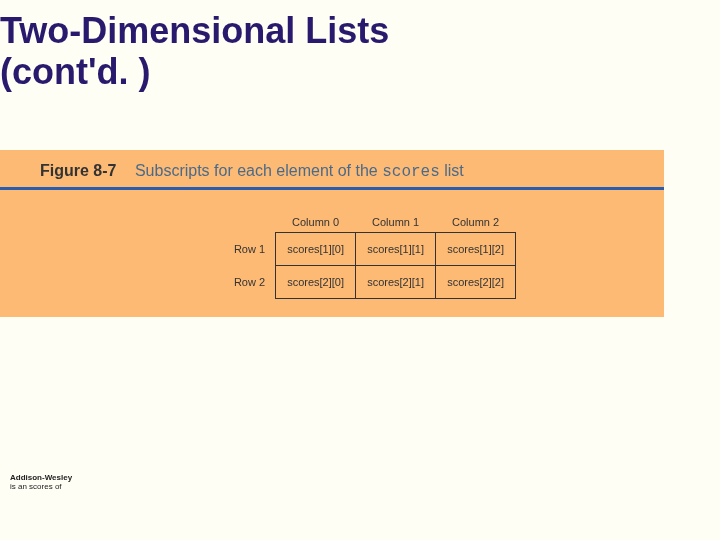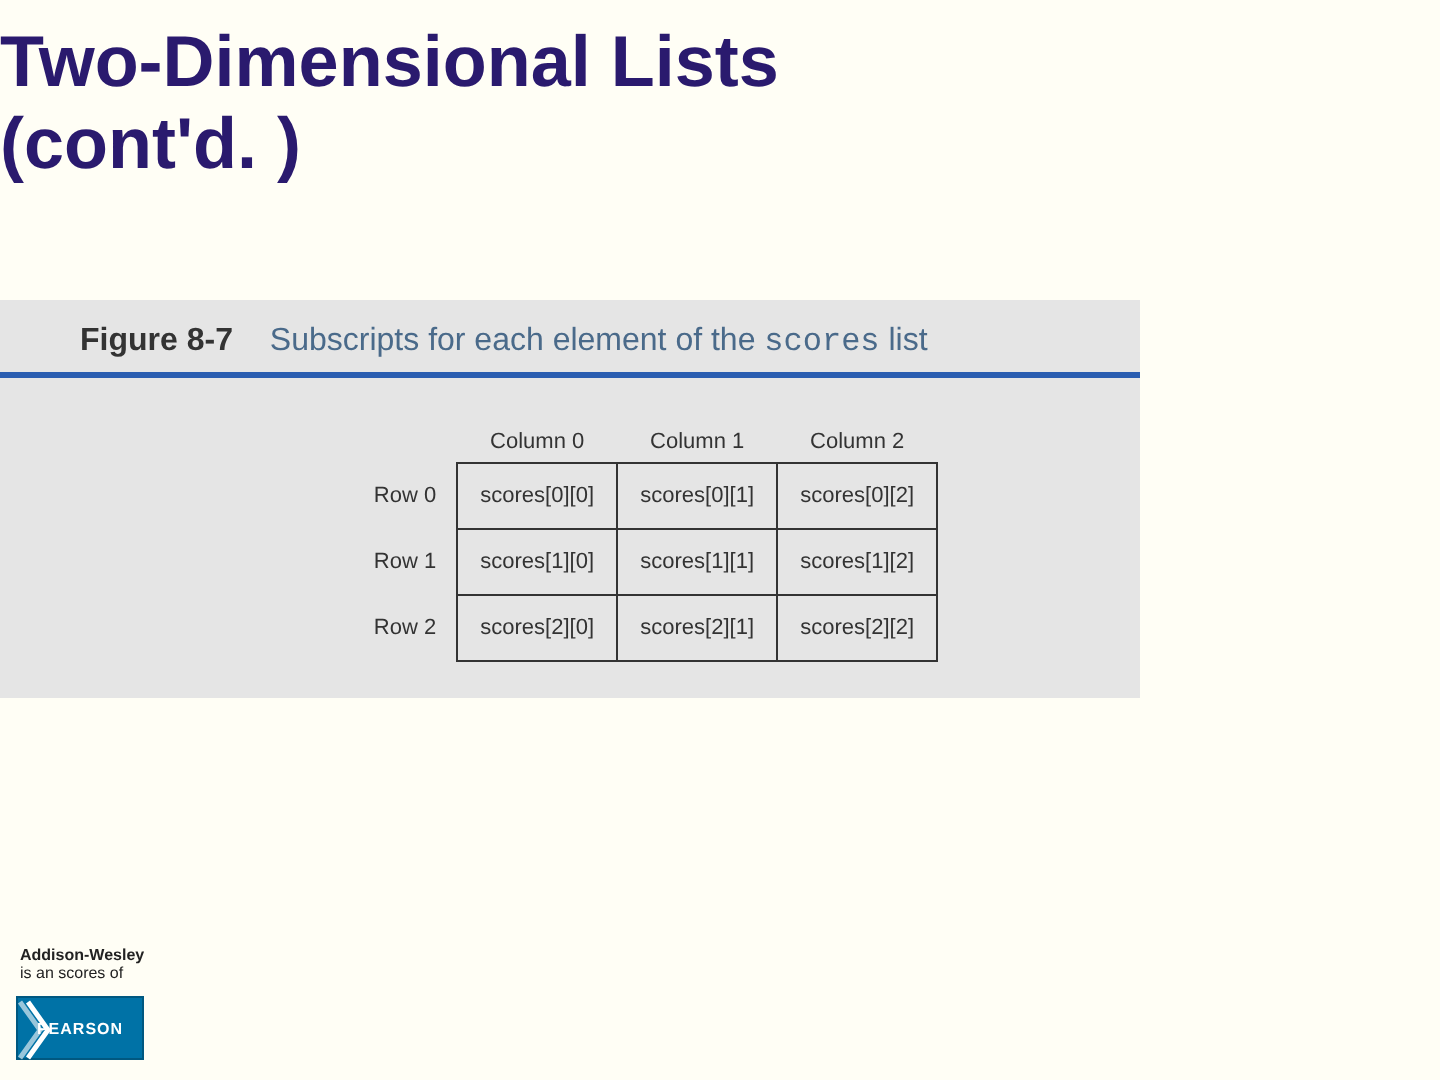--- a/index.html
+++ b/index.html
@@ -17,22 +17,22 @@
     font-weight: bold;
     font-size: 36px;
     color: #2a1a6e;
     padding-top: 10px;
     line-height: 1.15;
   }
   .figure-block {
     position: absolute;
     top: 150px;
     left: 0;
-    width: 570px;
-    background: #e5e5e5;
+    width: 664px;
+    background: #fdba74;
     padding: 12px 0 18px 0;
   }
   .fig-header {
     padding: 0 40px 6px 40px;
     border-bottom: 3px solid #2a5db0;
     font-size: 16px;
     color: #444;
   }
   .fig-header .fignum {
     font-weight: bold;
@@ -147,26 +147,20 @@
   <div class="table-wrap">
     <table class="grid">
       <tbody>
           <tr>
         <th class="rowhdr"></th>
         <th>Column 0</th>
         <th>Column 1</th>
         <th>Column 2</th>
       </tr>
       <tr>
-        <th class="rowhdr">Row 0</th>
-        <td class="cell">scores[0][0]</td>
-        <td class="cell">scores[0][1]</td>
-        <td class="cell">scores[0][2]</td>
-      </tr>
-      <tr>
         <th class="rowhdr">Row 1</th>
         <td class="cell">scores[1][0]</td>
         <td class="cell">scores[1][1]</td>
         <td class="cell">scores[1][2]</td>
       </tr>
       <tr>
         <th class="rowhdr">Row 2</th>
         <td class="cell">scores[2][0]</td>
         <td class="cell">scores[2][1]</td>
         <td class="cell">scores[2][2]</td>
@@ -174,20 +168,13 @@
     </tbody>
       </table>
   </div>
 </div>
 
 <div class="footer">
   <div class="imprint">
     <strong>Addison-Wesley</strong><br>
     <span>is an scores of</span>
   </div>
-  <div class="logo-bar">
-    <svg class="chev" viewBox="0 0 20 32">
-      <path d="M2 2 L12 16 L2 30" stroke="#ffffff" stroke-width="2.5" fill="none" opacity="0.6"></path>
-      <path d="M6 2 L16 16 L6 30" stroke="#ffffff" stroke-width="2.5" fill="none"></path>
-    </svg>
-    <span class="pearson-text">PEARSON</span>
-  </div>
 </div>
 
 </body></html>

